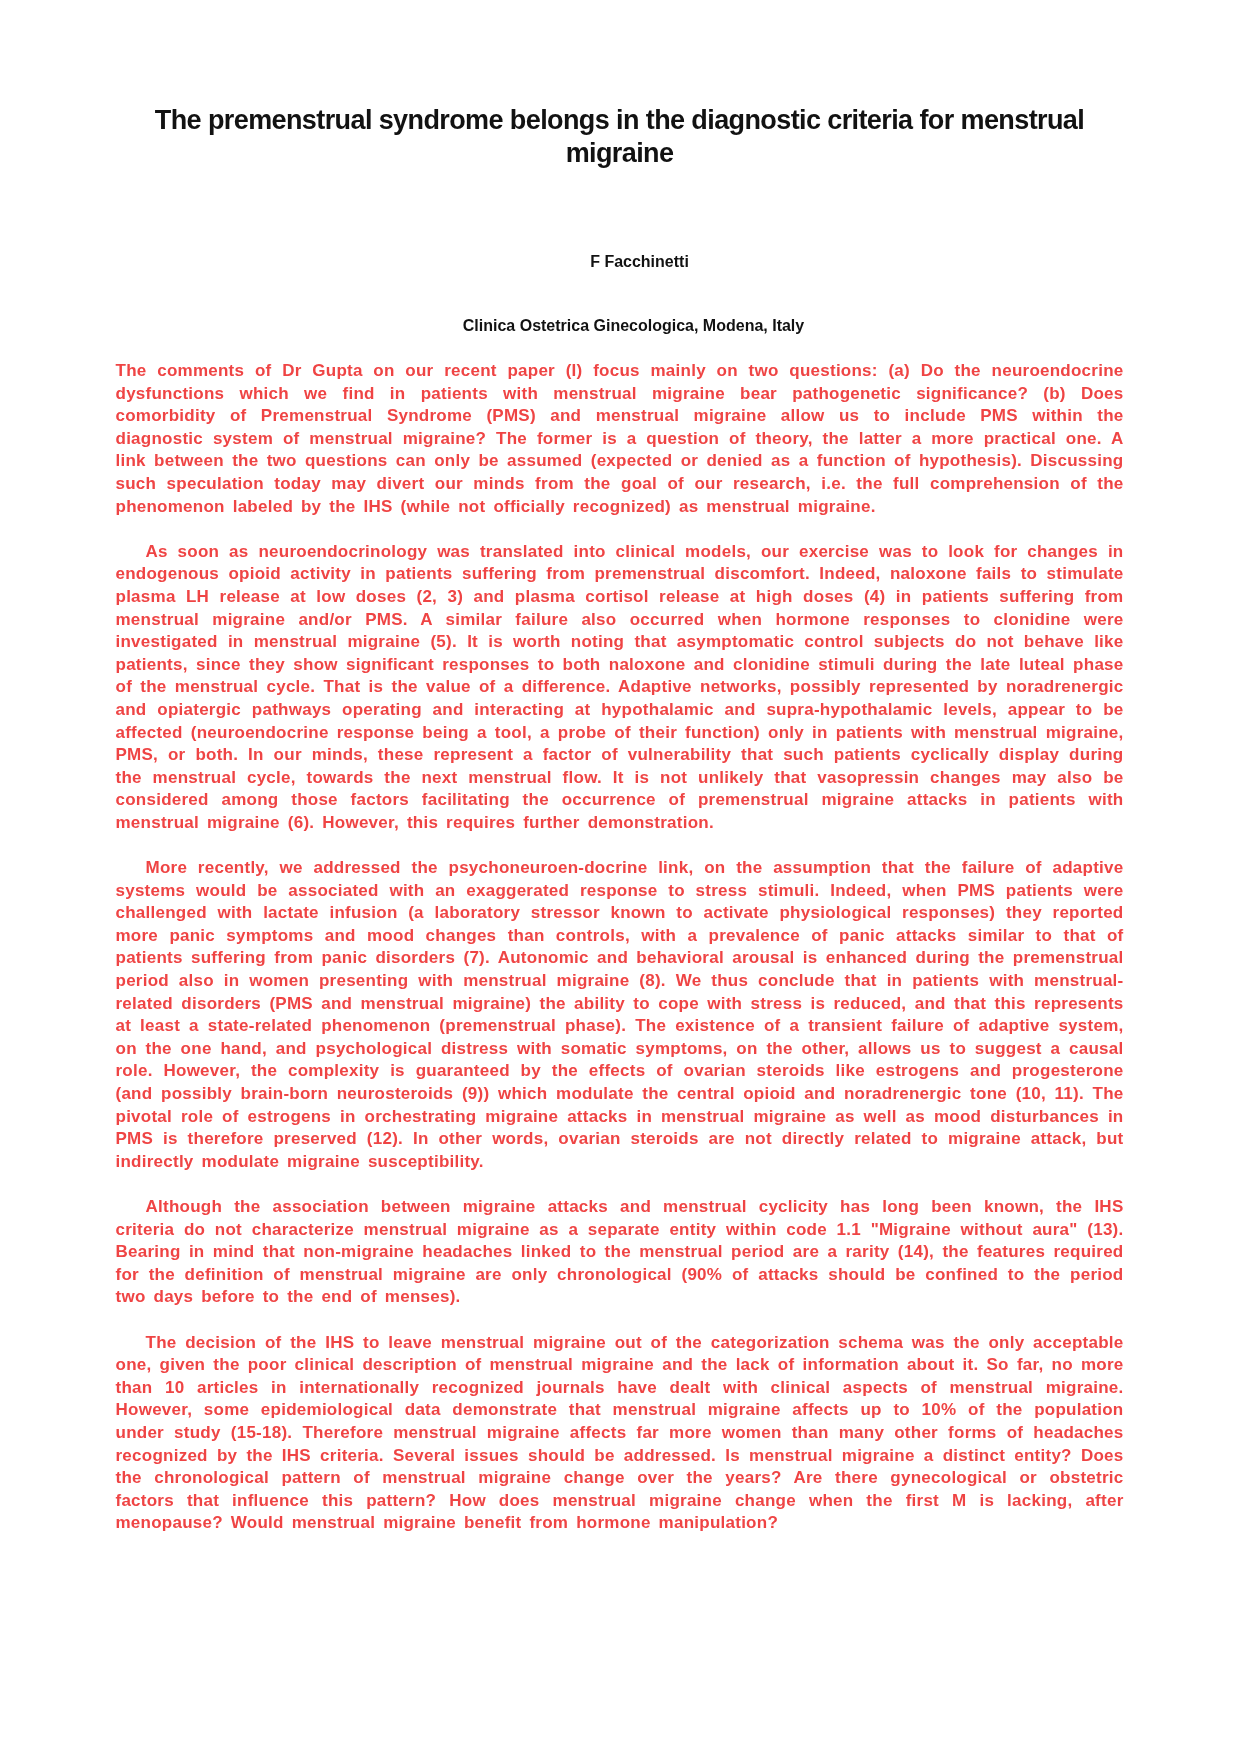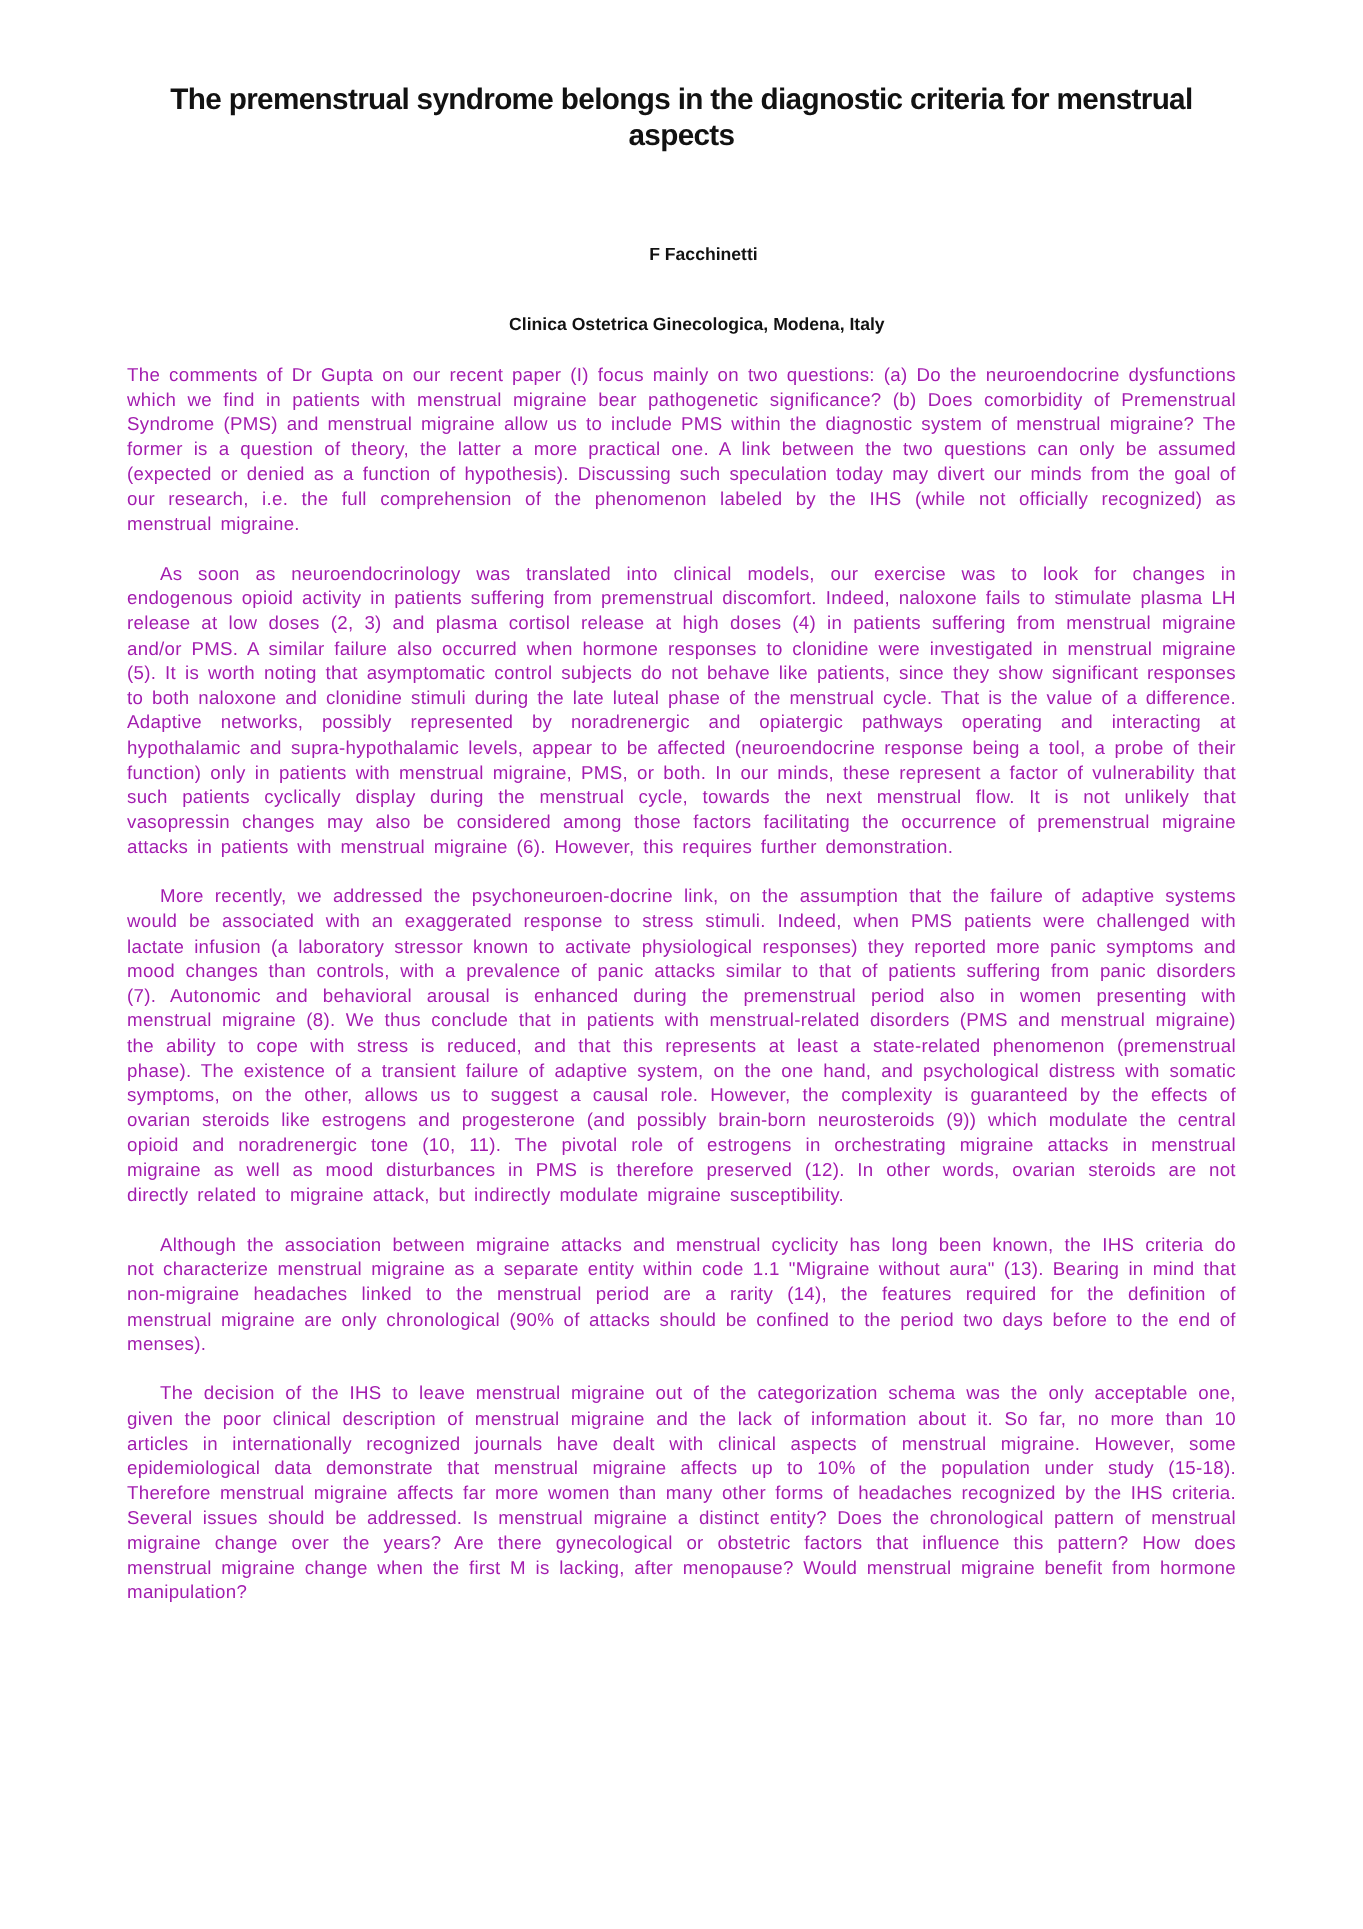--- a/index.html
+++ b/index.html
@@ -12,21 +12,21 @@
     width: 1239px;
     height: 1754px;
     background: #ffffff;
     font-family: "Liberation Sans", sans-serif;
     color: #161616;
     overflow: hidden;
     box-sizing: border-box;
   }
   .title {
     margin: 0;
-    padding-top: 74px;
+    padding-top: 104px;
     text-align: center;
     font-size: 27px;
     font-weight: bold;
     line-height: 33px;
     letter-spacing: -0.6px;
     color: #121212;
   }
   .title-line {
     display: block;
   }
@@ -49,38 +49,39 @@
     padding-left: 28px;
   }
   .body-text {
     width: 1008px;
     margin: 24px auto 0 auto;
     font-size: 17px;
     line-height: 22.6px;
     text-align: justify;
     word-spacing: 3px;
     letter-spacing: 0.25px;
-    color: #a21caf;
+    color: #ef4444;
+    font-weight: bold;
   }
   .para {
     margin: 0 0 22.6px 0;
     text-indent: 30px;
   }
   .para.no-indent {
     text-indent: 0;
   }
 </style>
 </head>
 <body>
 
 <div class="page">
 
   <h1 class="title">
     <span class="title-line">The premenstrual syndrome belongs in the diagnostic criteria for menstrual</span>
-    <span class="title-line">aspects</span>
+    <span class="title-line">migraine</span>
   </h1>
 
   <div class="author">F Facchinetti</div>
 
   <div class="affiliation">Clinica Ostetrica Ginecologica, Modena, Italy</div>
 
   <div class="body-text">
     <p class="para no-indent">The comments of Dr Gupta on our recent paper (I) focus mainly on two questions: (a) Do the neuroendocrine dysfunctions which we find in patients with menstrual migraine bear pathogenetic significance? (b) Does comorbidity of Premenstrual Syndrome (PMS) and menstrual migraine allow us to include PMS within the diagnostic system of menstrual migraine? The former is a question of theory, the latter a more practical one. A link between the two questions can only be assumed (expected or denied as a function of hypothesis). Discussing such speculation today may divert our minds from the goal of our research, i.e. the full comprehension of the phenomenon labeled by the IHS (while not officially recognized) as menstrual migraine.</p>
     <p class="para">As soon as neuroendocrinology was translated into clinical models, our exercise was to look for changes in endogenous opioid activity in patients suffering from premenstrual discomfort. Indeed, naloxone fails to stimulate plasma LH release at low doses (2, 3) and plasma cortisol release at high doses (4) in patients suffering from menstrual migraine and/or PMS. A similar failure also occurred when hormone responses to clonidine were investigated in menstrual migraine (5). It is worth noting that asymptomatic control subjects do not behave like patients, since they show significant responses to both naloxone and clonidine stimuli during the late luteal phase of the menstrual cycle. That is the value of a difference. Adaptive networks, possibly represented by noradrenergic and opiatergic pathways operating and interacting at hypothalamic and supra-hypothalamic levels, appear to be affected (neuroendocrine response being a tool, a probe of their function) only in patients with menstrual migraine, PMS, or both. In our minds, these represent a factor of vulnerability that such patients cyclically display during the menstrual cycle, towards the next menstrual flow. It is not unlikely that vasopressin changes may also be considered among those factors facilitating the occurrence of premenstrual migraine attacks in patients with menstrual migraine (6). However, this requires further demonstration.</p>
     <p class="para">More recently, we addressed the psychoneuroen-docrine link, on the assumption that the failure of adaptive systems would be associated with an exaggerated response to stress stimuli. Indeed, when PMS patients were challenged with lactate infusion (a laboratory stressor known to activate physiological responses) they reported more panic symptoms and mood changes than controls, with a prevalence of panic attacks similar to that of patients suffering from panic disorders (7). Autonomic and behavioral arousal is enhanced during the premenstrual period also in women presenting with menstrual migraine (8). We thus conclude that in patients with menstrual-related disorders (PMS and menstrual migraine) the ability to cope with stress is reduced, and that this represents at least a state-related phenomenon (premenstrual phase). The existence of a transient failure of adaptive system, on the one hand, and psychological distress with somatic symptoms, on the other, allows us to suggest a causal role. However, the complexity is guaranteed by the effects of ovarian steroids like estrogens and progesterone (and possibly brain-born neurosteroids (9)) which modulate the central opioid and noradrenergic tone (10, 11). The pivotal role of estrogens in orchestrating migraine attacks in menstrual migraine as well as mood disturbances in PMS is therefore preserved (12). In other words, ovarian steroids are not directly related to migraine attack, but indirectly modulate migraine susceptibility.</p>

